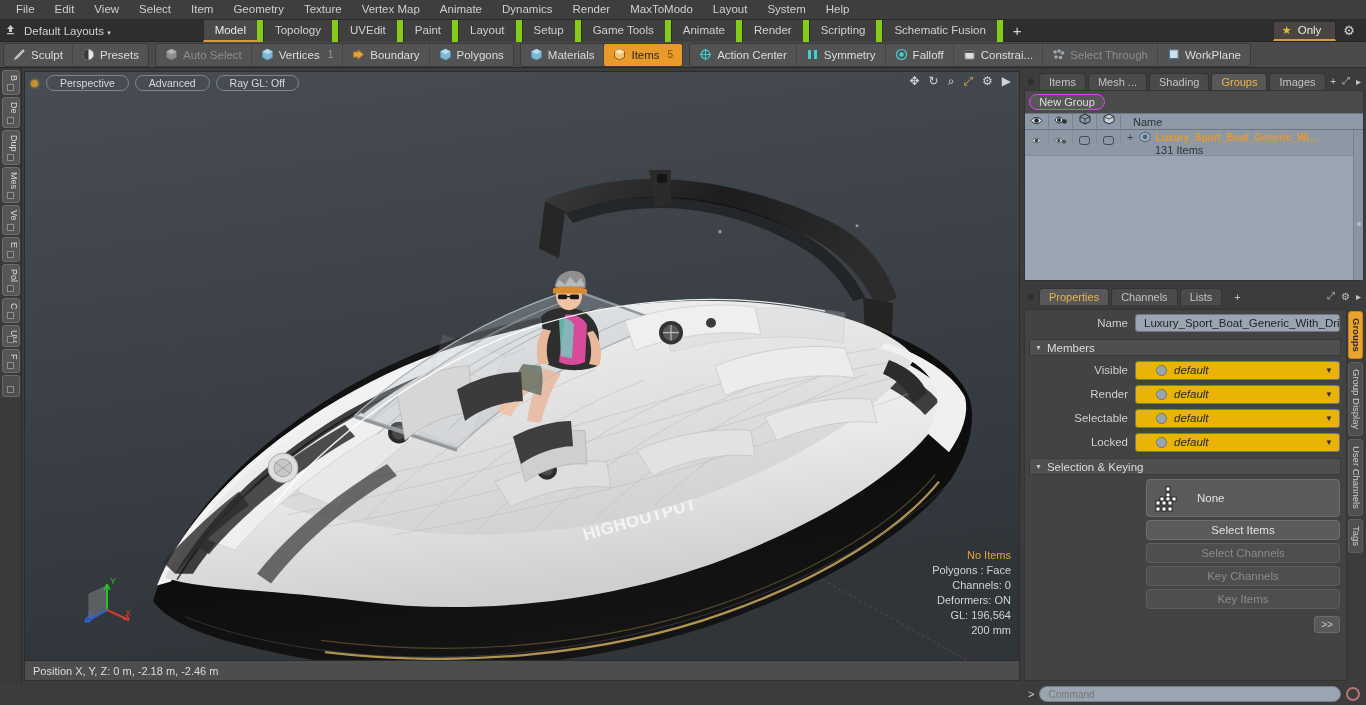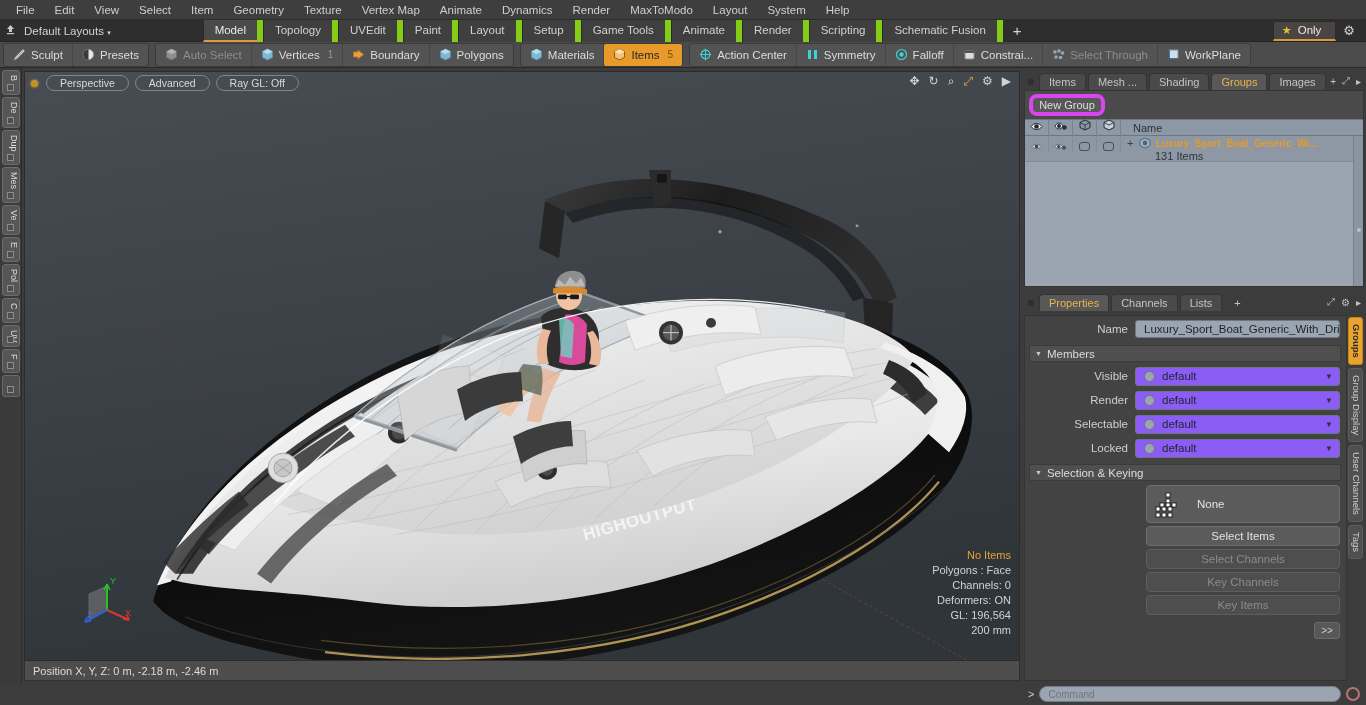--- a/index.html
+++ b/index.html
@@ -7,21 +7,21 @@
     width:1366px; height:705px; overflow:hidden;
     background:#3a3a3a;
     font-family:"Liberation Sans", sans-serif;
     font-size:11px; color:#c8c8c8;
     -webkit-font-smoothing:antialiased;
   }
   .app { width:1366px; height:705px; display:flex; flex-direction:column; background:#3c3c3c; }
 
   
   .menubar {
-    height:20px; background:#3e3e3e; display:flex; align-items:center;
+    height:20px; background:#3e3e3e; display:flex; align-items:flex-end;
     padding-left:6px; border-bottom:1px solid #2c2c2c; flex:none;
   }
   .menubar .mi {
     padding:0 10px; height:20px; line-height:20px; color:#cfcfcf; font-size:11.5px;
     cursor:default; white-space:nowrap;
   }
 
   
   .layoutbar {
     height:22px; background:#2e2e2e; display:flex; align-items:center;
@@ -132,21 +132,21 @@
     padding:2px 9px 2px 9px; font-size:11px; color:#c3c3c3; background:#4a4a4a;
     border:1px solid #343434; border-bottom:none; border-radius:4px 4px 0 0; margin-right:2px;
     cursor:default; white-space:nowrap;
   }
   .ptab.active { background:#585858; color:#e9b44c; }
   .pt-right { margin-left:auto; display:flex; gap:6px; align-items:center; padding:0 5px 3px 0; color:#c4c4c4; font-size:10px; }
 
   .itempanel { background:#4a4a4a; border:1px solid #343434; margin:0 2px; display:flex; flex-direction:column; }
   .newgroup {
     margin:3px 4px 3px 4px; width:76px; text-align:center; font-size:11px; color:#dedede;
-    background:#575757; border:4px solid #d946ef; border-radius:8px; padding:1px 0;
+    background:#575757; border:1px solid #d946ef; border-radius:8px; padding:1px 0;
   }
   .listhead {
     display:flex; height:17px; background:#8d99a6; border-top:1px solid #6d7783;
     border-bottom:1px solid #6d7783; align-items:center; font-size:11px; color:#22282e;
   }
   .lh-c { width:24px; text-align:center; border-right:1px solid #78838f; height:17px; line-height:16px; font-size:11px; }
   .lh-name { padding-left:12px; color:#2a3views; color:#2c3338; }
   .listbody { height:150px; background:#9aa5b1; position:relative; }
   .lrow {
     display:flex; align-items:flex-start; height:26px; background:#8d98a4;
@@ -165,22 +165,22 @@
   
   .propwrap { flex:1; display:flex; margin:4px 2px 2px 2px; min-height:0; }
   .propmain { flex:1; background:#434343; border:1px solid #343434; display:flex; flex-direction:column; min-width:0; }
   .prow { display:flex; align-items:center; height:22px; margin:2px 6px 0 4px; }
   .plabel { width:106px; text-align:right; padding-right:7px; font-size:11.5px; color:#cfcfcf; }
   .pfield {
     flex:1; height:18px; background:#9aa5b1; border:1px solid #6d7783; border-radius:3px;
     font-size:11.5px; color:#1e2328; padding:1px 8px; line-height:15px; overflow:hidden; white-space:nowrap;
   }
   .pdrop {
-    flex:1; height:19px; background:#8b5cf6; border:1px solid #6d7783; border-radius:3px;
-    display:flex; align-items:center; padding:0 8px; font-size:11.5px; color:#23282d; position:relative;
+    flex:1; height:19px; background:#eab308; border:1px solid #6d7783; border-radius:3px;
+    display:flex; align-items:center; padding:0 20px; font-size:11.5px; color:#23282d; position:relative;font-style:italic;
   }
   .pdrop .circ { width:11px; height:11px; border-radius:50%; border:1px solid #6a747e; background:#9aa5b1; margin-right:7px; flex:none; }
   .pdrop .arr { position:absolute; right:6px; color:#2a2f34; font-size:8px; }
   .section {
     display:flex; align-items:center; height:17px; background:#4f4f4f; border:1px solid #3a3a3a;
     margin:5px 5px 1px 4px; padding-left:5px; font-size:11.5px; color:#dcdcdc; gap:5px;
   }
   .tri { font-size:7px; color:#c9c9c9; }
   .btnrow { margin:3px 6px 0 0; display:flex; justify-content:flex-end; }
   .pbtn {

